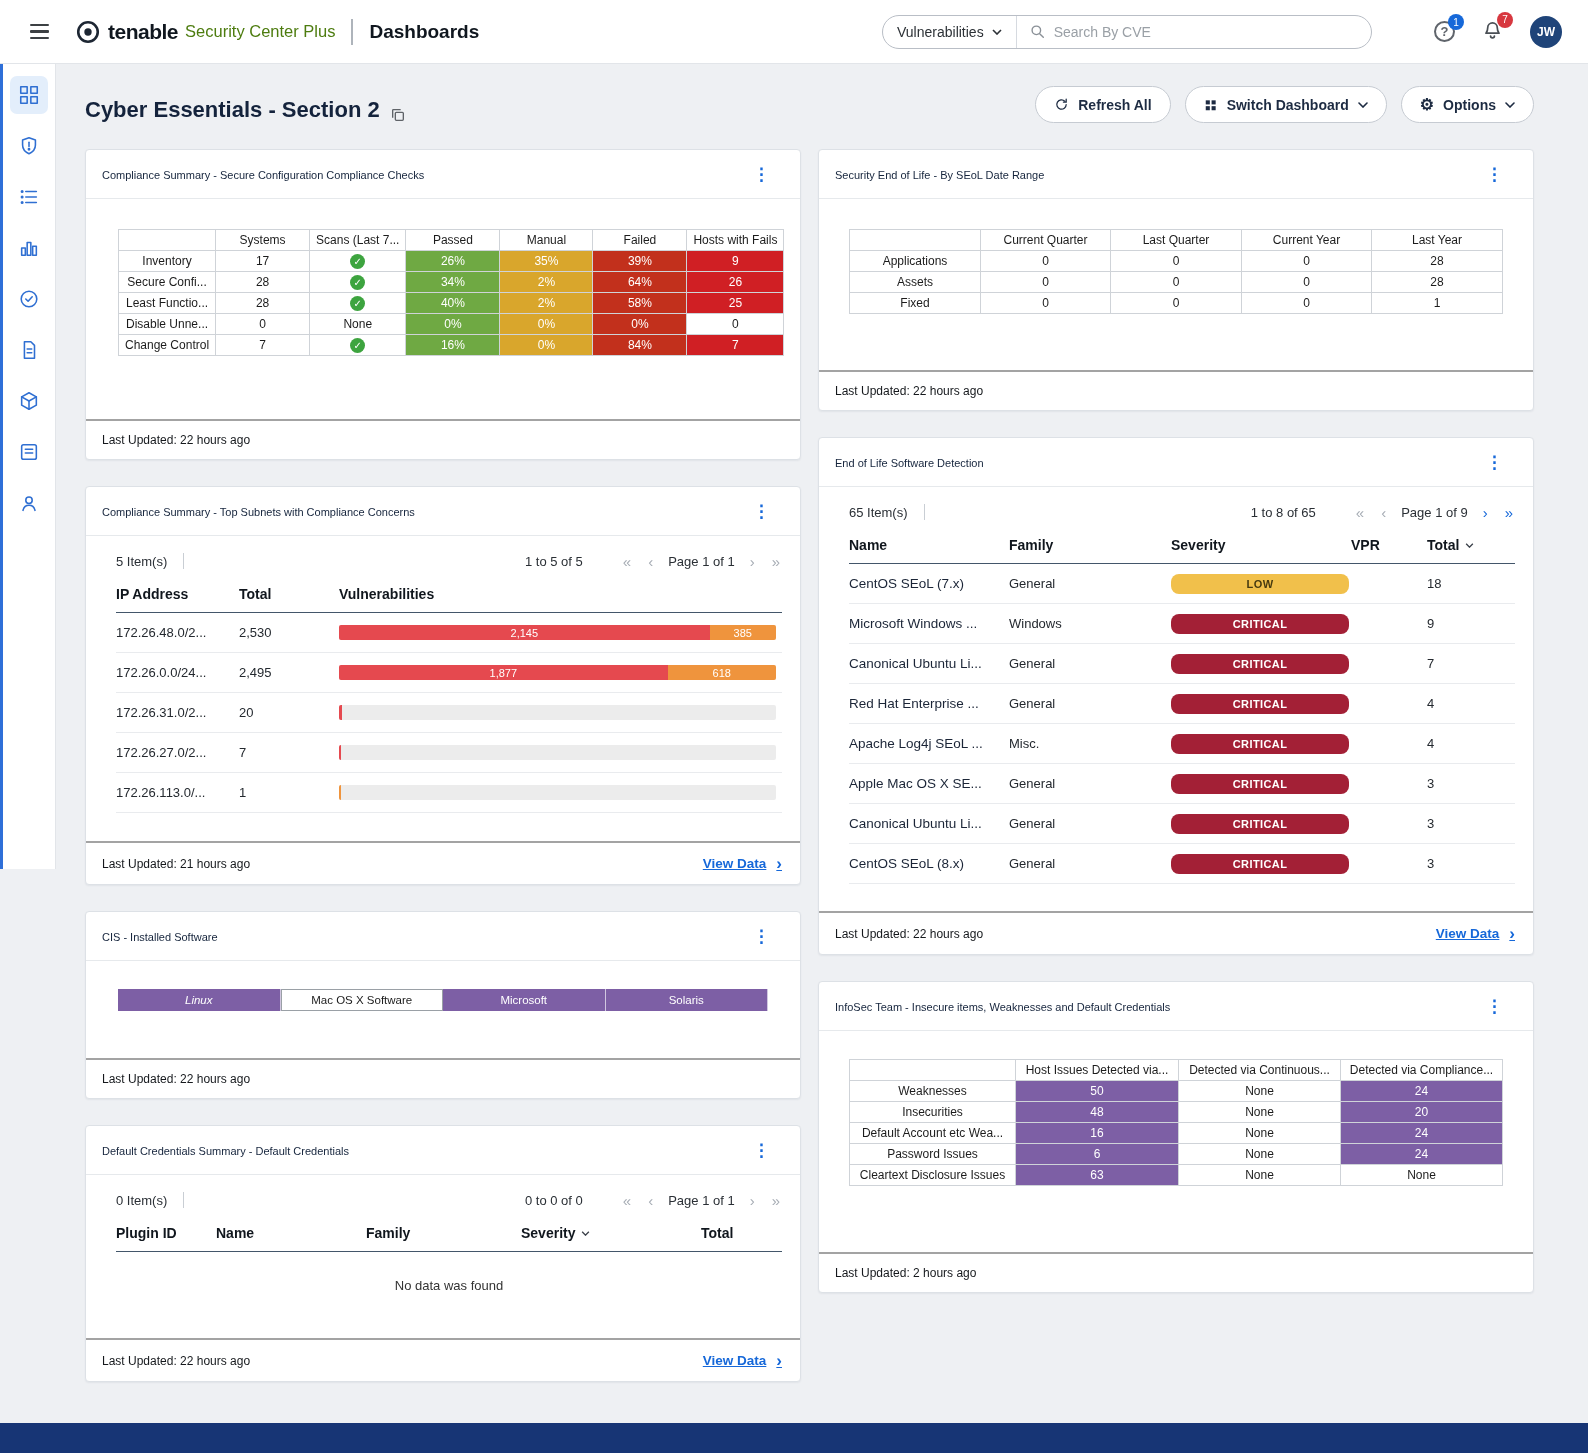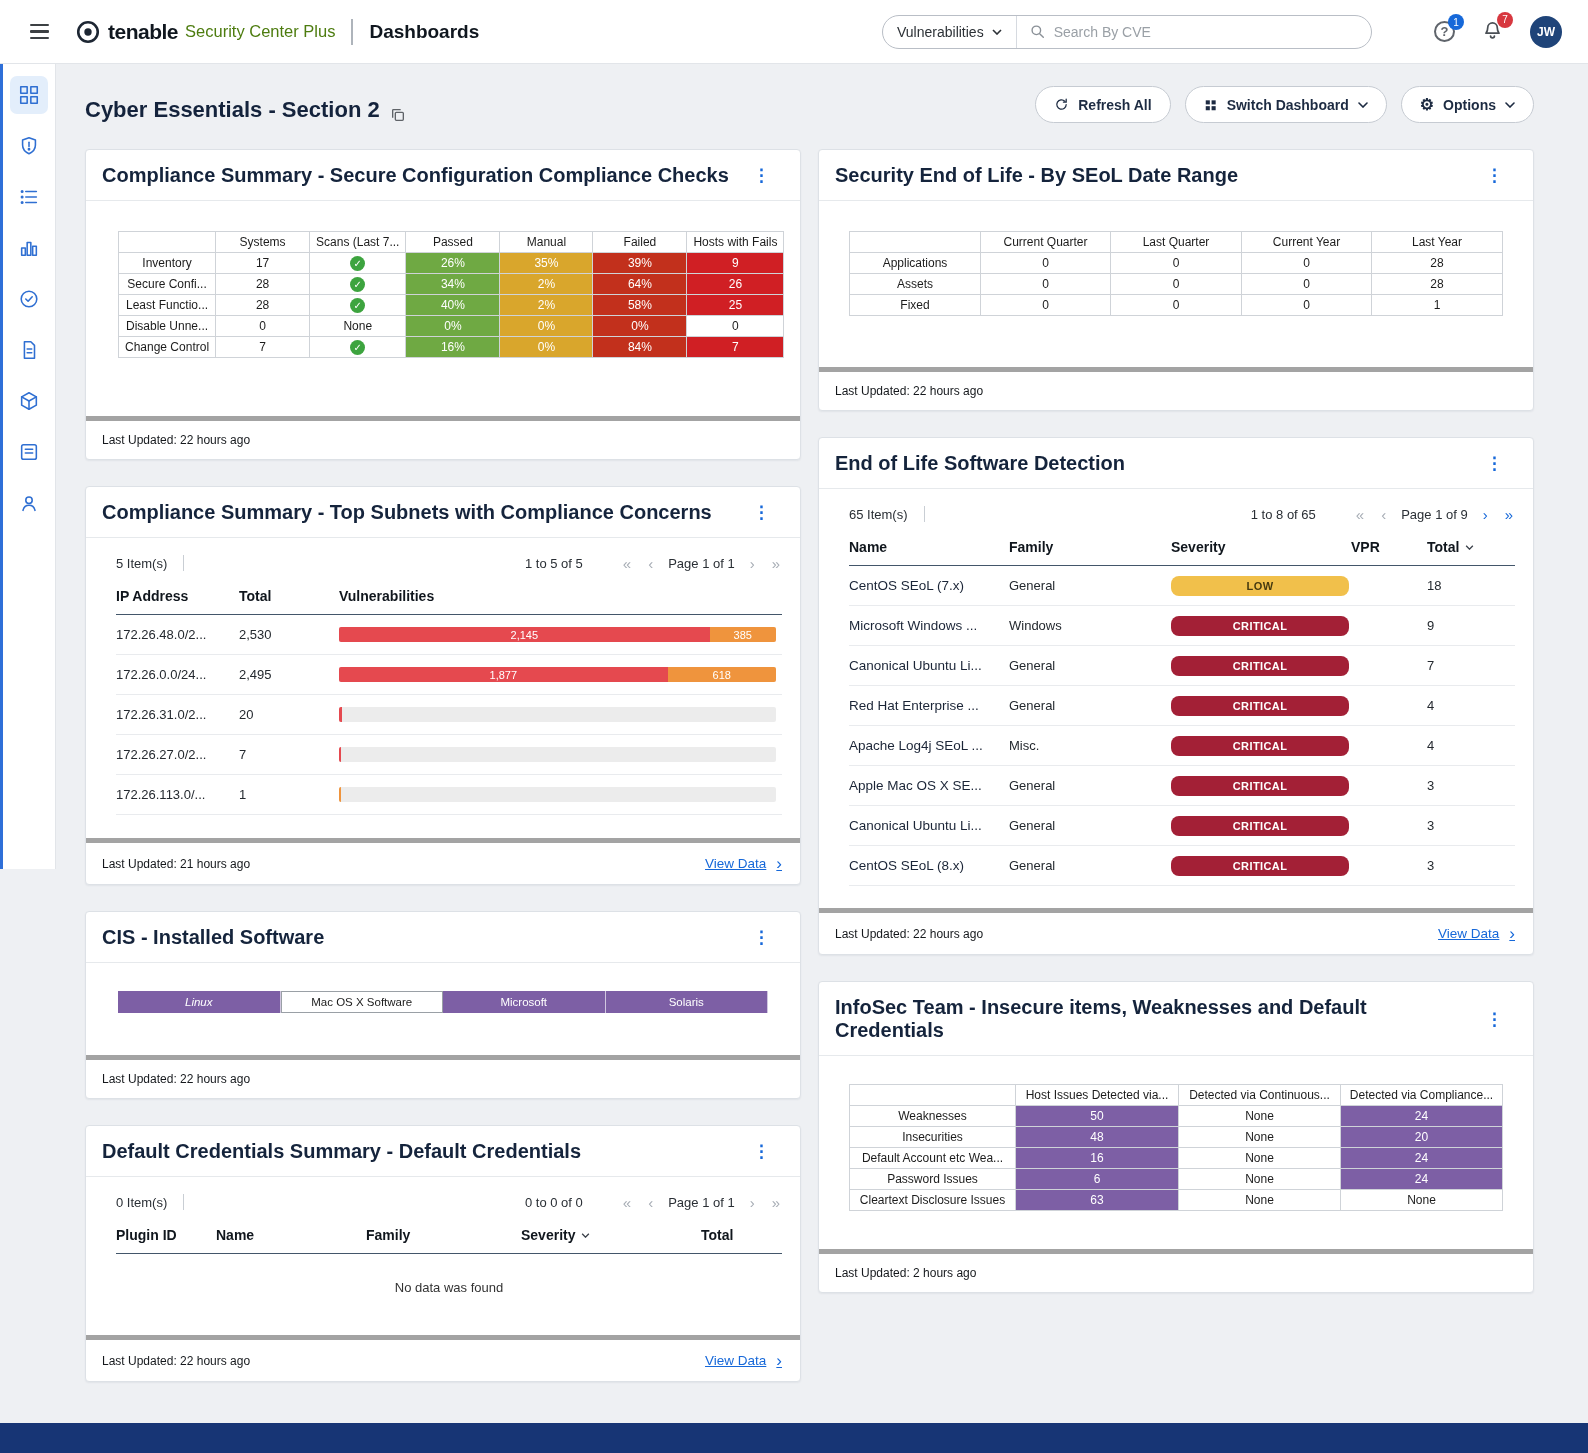--- a/index.html
+++ b/index.html
@@ -46,26 +46,26 @@
   .gear{font-size:16px;line-height:1}
   .chev{width:10px;height:6px}
   .chev polyline{fill:none;stroke:currentColor;stroke-width:1.6}
 
   .grid{display:flex;gap:17px}
   .col{display:flex;flex-direction:column;gap:26px;width:716px}
 
   
   .card{background:#fff;border:1px solid #dde1e6;border-radius:4px;box-shadow:0 1px 2px rgba(20,35,60,.06);display:flex;flex-direction:column}
   .card-head{display:flex;align-items:center;justify-content:space-between;padding:14px 24px 13px 16px;border-bottom:1px solid #e6e9ec}
-  .card-title{font-size:20px;font-weight:bold;color:#15243c}
+  .card-title{font-size:11px;font-weight:normal;color:#15243c}
   .kebab{color:var(--accent);font-size:17px;font-weight:bold;line-height:1;padding:2px 6px}
   .kebab::before{content:"\22EE"}
-  .card-foot{border-top:5px solid #a3a3a3;padding:12px 18px 12px 16px;display:flex;align-items:center;justify-content:space-between;margin-top:auto}
+  .card-foot{border-top:2px solid #a3a3a3;padding:12px 18px 12px 16px;display:flex;align-items:center;justify-content:space-between;margin-top:auto}
   .updated{font-size:12px;color:#15181c}
-  .view-data{display:flex;align-items:center;gap:10px;font-size:13.5px;font-weight:normal;color:var(--accent)}
+  .view-data{display:flex;align-items:center;gap:10px;font-size:13.5px;font-weight:bold;color:var(--accent)}
   .view-data::after{content:"\203A";font-size:17px;line-height:1}
 
   
   .mini{border-collapse:collapse;table-layout:fixed;font-size:12px;color:#1c1c1c}
   .mini th,.mini td{border:1px solid #cfd3d8;padding:2px 6px;height:21px;text-align:center;overflow:hidden;white-space:nowrap}
   .mini th{font-weight:normal}
   .mini td.pct{color:#fff}
   .mini td.green{background:var(--green)}
   .mini td.amber{background:var(--amber)}
   .mini td.redF{background:var(--red-failed)}

